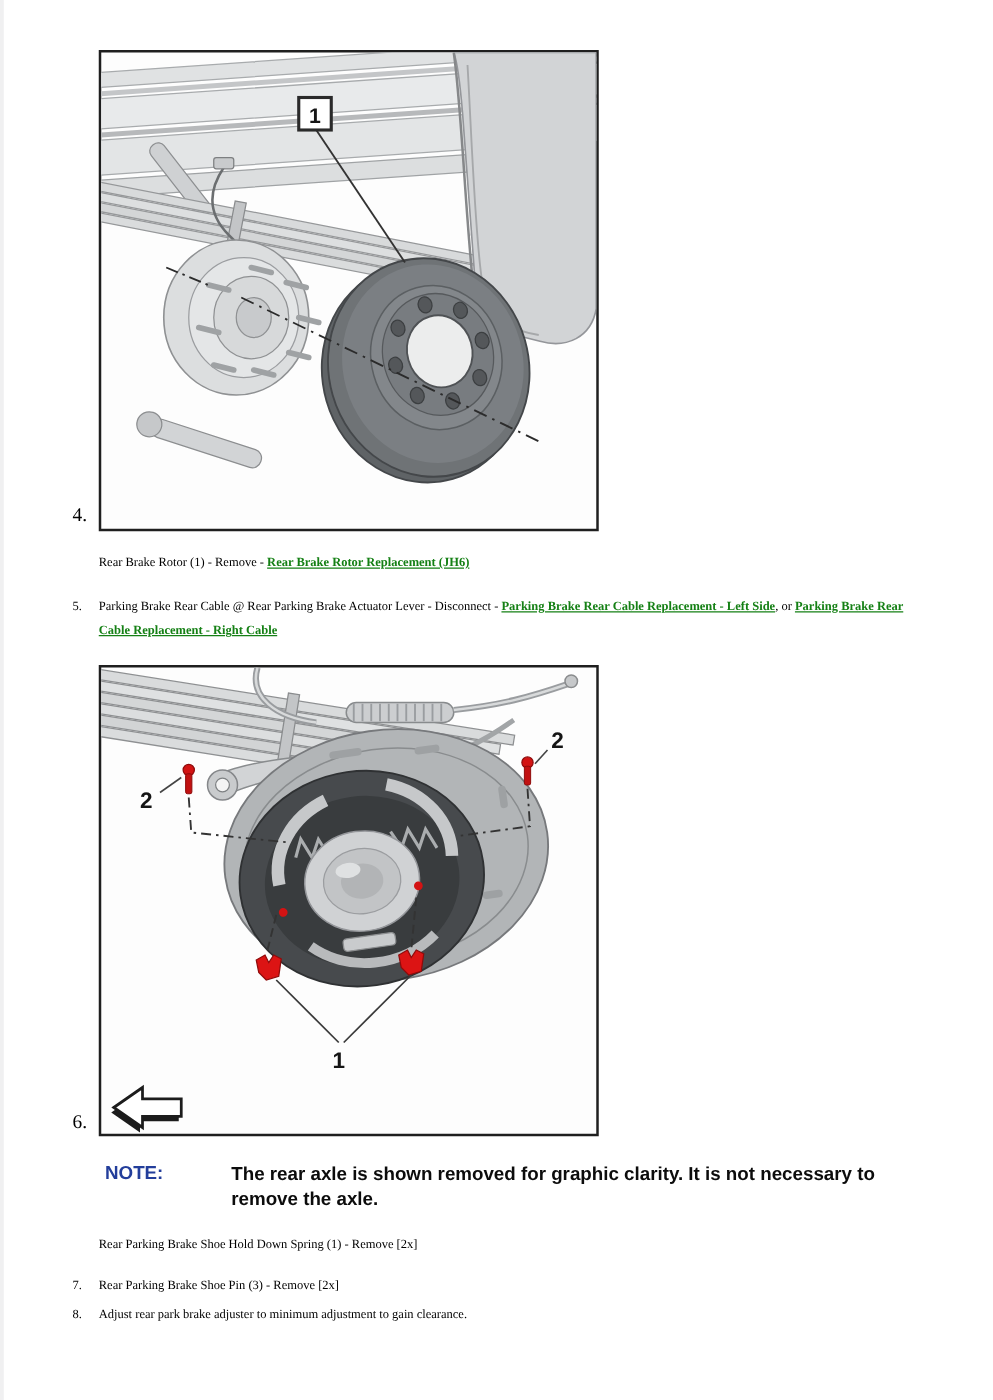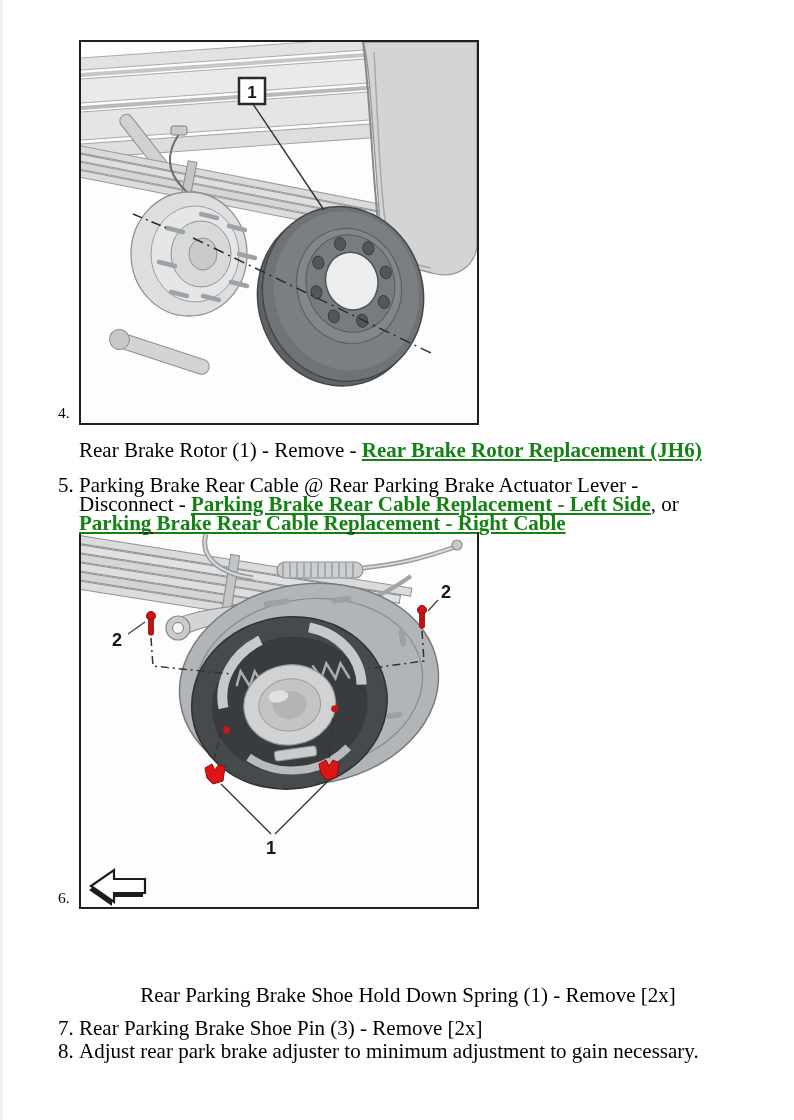--- a/index.html
+++ b/index.html
@@ -9,25 +9,25 @@
 
   .figure-box{position:absolute;left:79px;width:400px;border:2px solid #1f1f1f;background:#fdfdfd;box-sizing:border-box;}
   #figure1{top:40px;height:385px;}
   #figure2{top:532px;height:377px;}
   .figure-box svg{display:block;width:100%;height:100%;}
 
   .step-num{position:absolute;font-size:15.5px;}
   #num4{left:58px;top:404px;}
   #num6{left:58px;top:889px;}
 
-  .text-row{position:absolute;font-size:21px;line-height:19px;}
+  .text-row{position:absolute;font-size:10px;line-height:19px;}
   #caption4{left:79px;top:441px;right:57px;}
   #step5{left:58px;top:476px;right:57px;padding-left:21px;}
   #step5 .num, #step7 .num, #step8 .num{position:absolute;left:0;top:0;}
-  #caption6{left:79px;top:986px;right:57px;text-align:center;}
+  #caption6{left:79px;top:986px;right:57px;}
   #step7{left:58px;top:1019px;right:57px;padding-left:21px;}
   #step8{left:58px;top:1042px;right:57px;padding-left:21px;}
 
   .doc-link{color:#158015;font-weight:bold;text-decoration:underline;cursor:pointer;}
 
   #note-row{position:absolute;left:84px;top:930px;display:flex;
             font-family:"Liberation Sans", sans-serif;font-weight:bold;font-size:15px;}
   #note-label{color:#233e9b;width:101px;flex:0 0 101px;}
   #note-text{width:556px;line-height:20px;color:#0c0c0c;}
 
@@ -222,25 +222,29 @@
     <span>Rear Brake Rotor (1) - Remove - </span><span class="doc-link">Rear Brake Rotor Replacement (JH6)</span>
   </div>
 
   <div class="text-row" id="step5">
     <span class="num">5.</span>
     <span>Parking Brake Rear Cable @ Rear Parking Brake Actuator Lever - Disconnect - </span><span class="doc-link">Parking Brake Rear Cable Replacement - Left Side</span><span>, or </span><span class="doc-link">Parking Brake Rear Cable Replacement - Right Cable</span>
   </div>
 
   <span class="step-num" id="num6">6.</span>
 
+  <div id="note-row">
+    <span id="note-label">NOTE:</span>
+    <span id="note-text">The rear axle is shown removed for graphic clarity. It is not necessary to remove the axle.</span>
+  </div>
 
   <div class="text-row" id="caption6">Rear Parking Brake Shoe Hold Down Spring (1) - Remove [2x]</div>
 
   <div class="text-row" id="step7">
     <span class="num">7.</span>
     <span>Rear Parking Brake Shoe Pin (3) - Remove [2x]</span>
   </div>
 
   <div class="text-row" id="step8">
     <span class="num">8.</span>
-    <span>Adjust rear park brake adjuster to minimum adjustment to gain necessary.</span>
+    <span>Adjust rear park brake adjuster to minimum adjustment to gain clearance.</span>
   </div>
 </div>
 
 </body></html>

